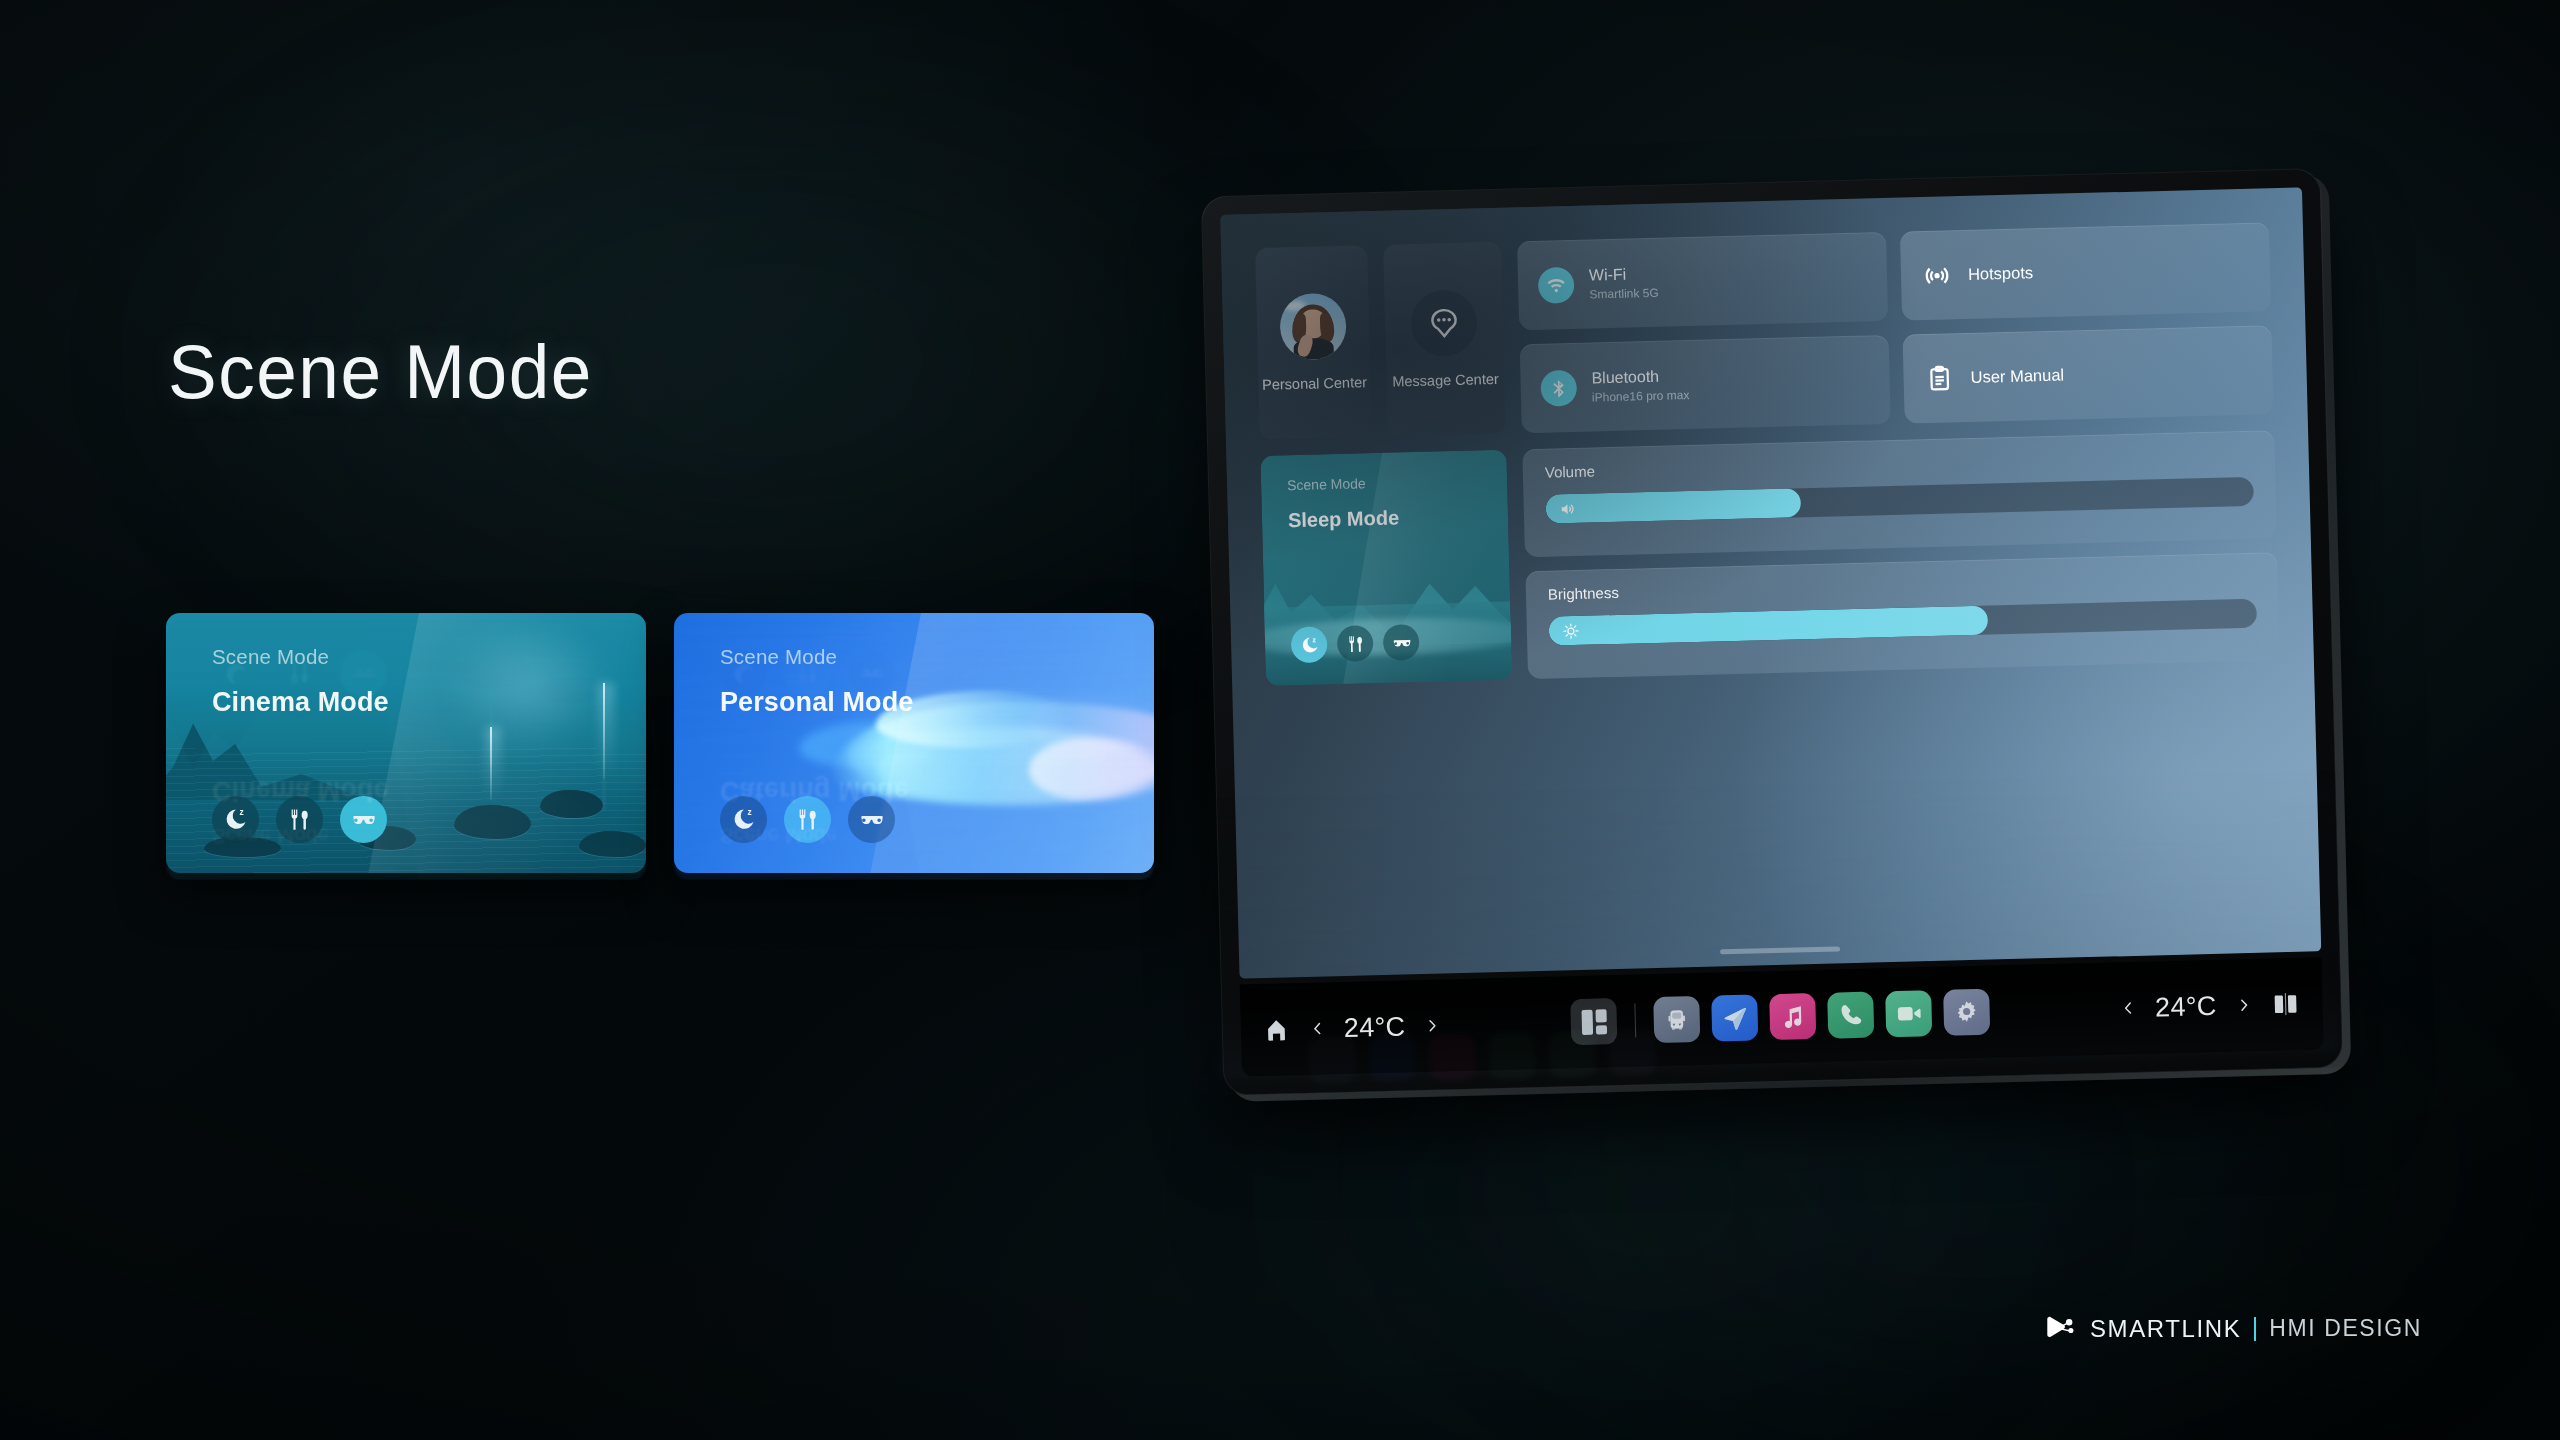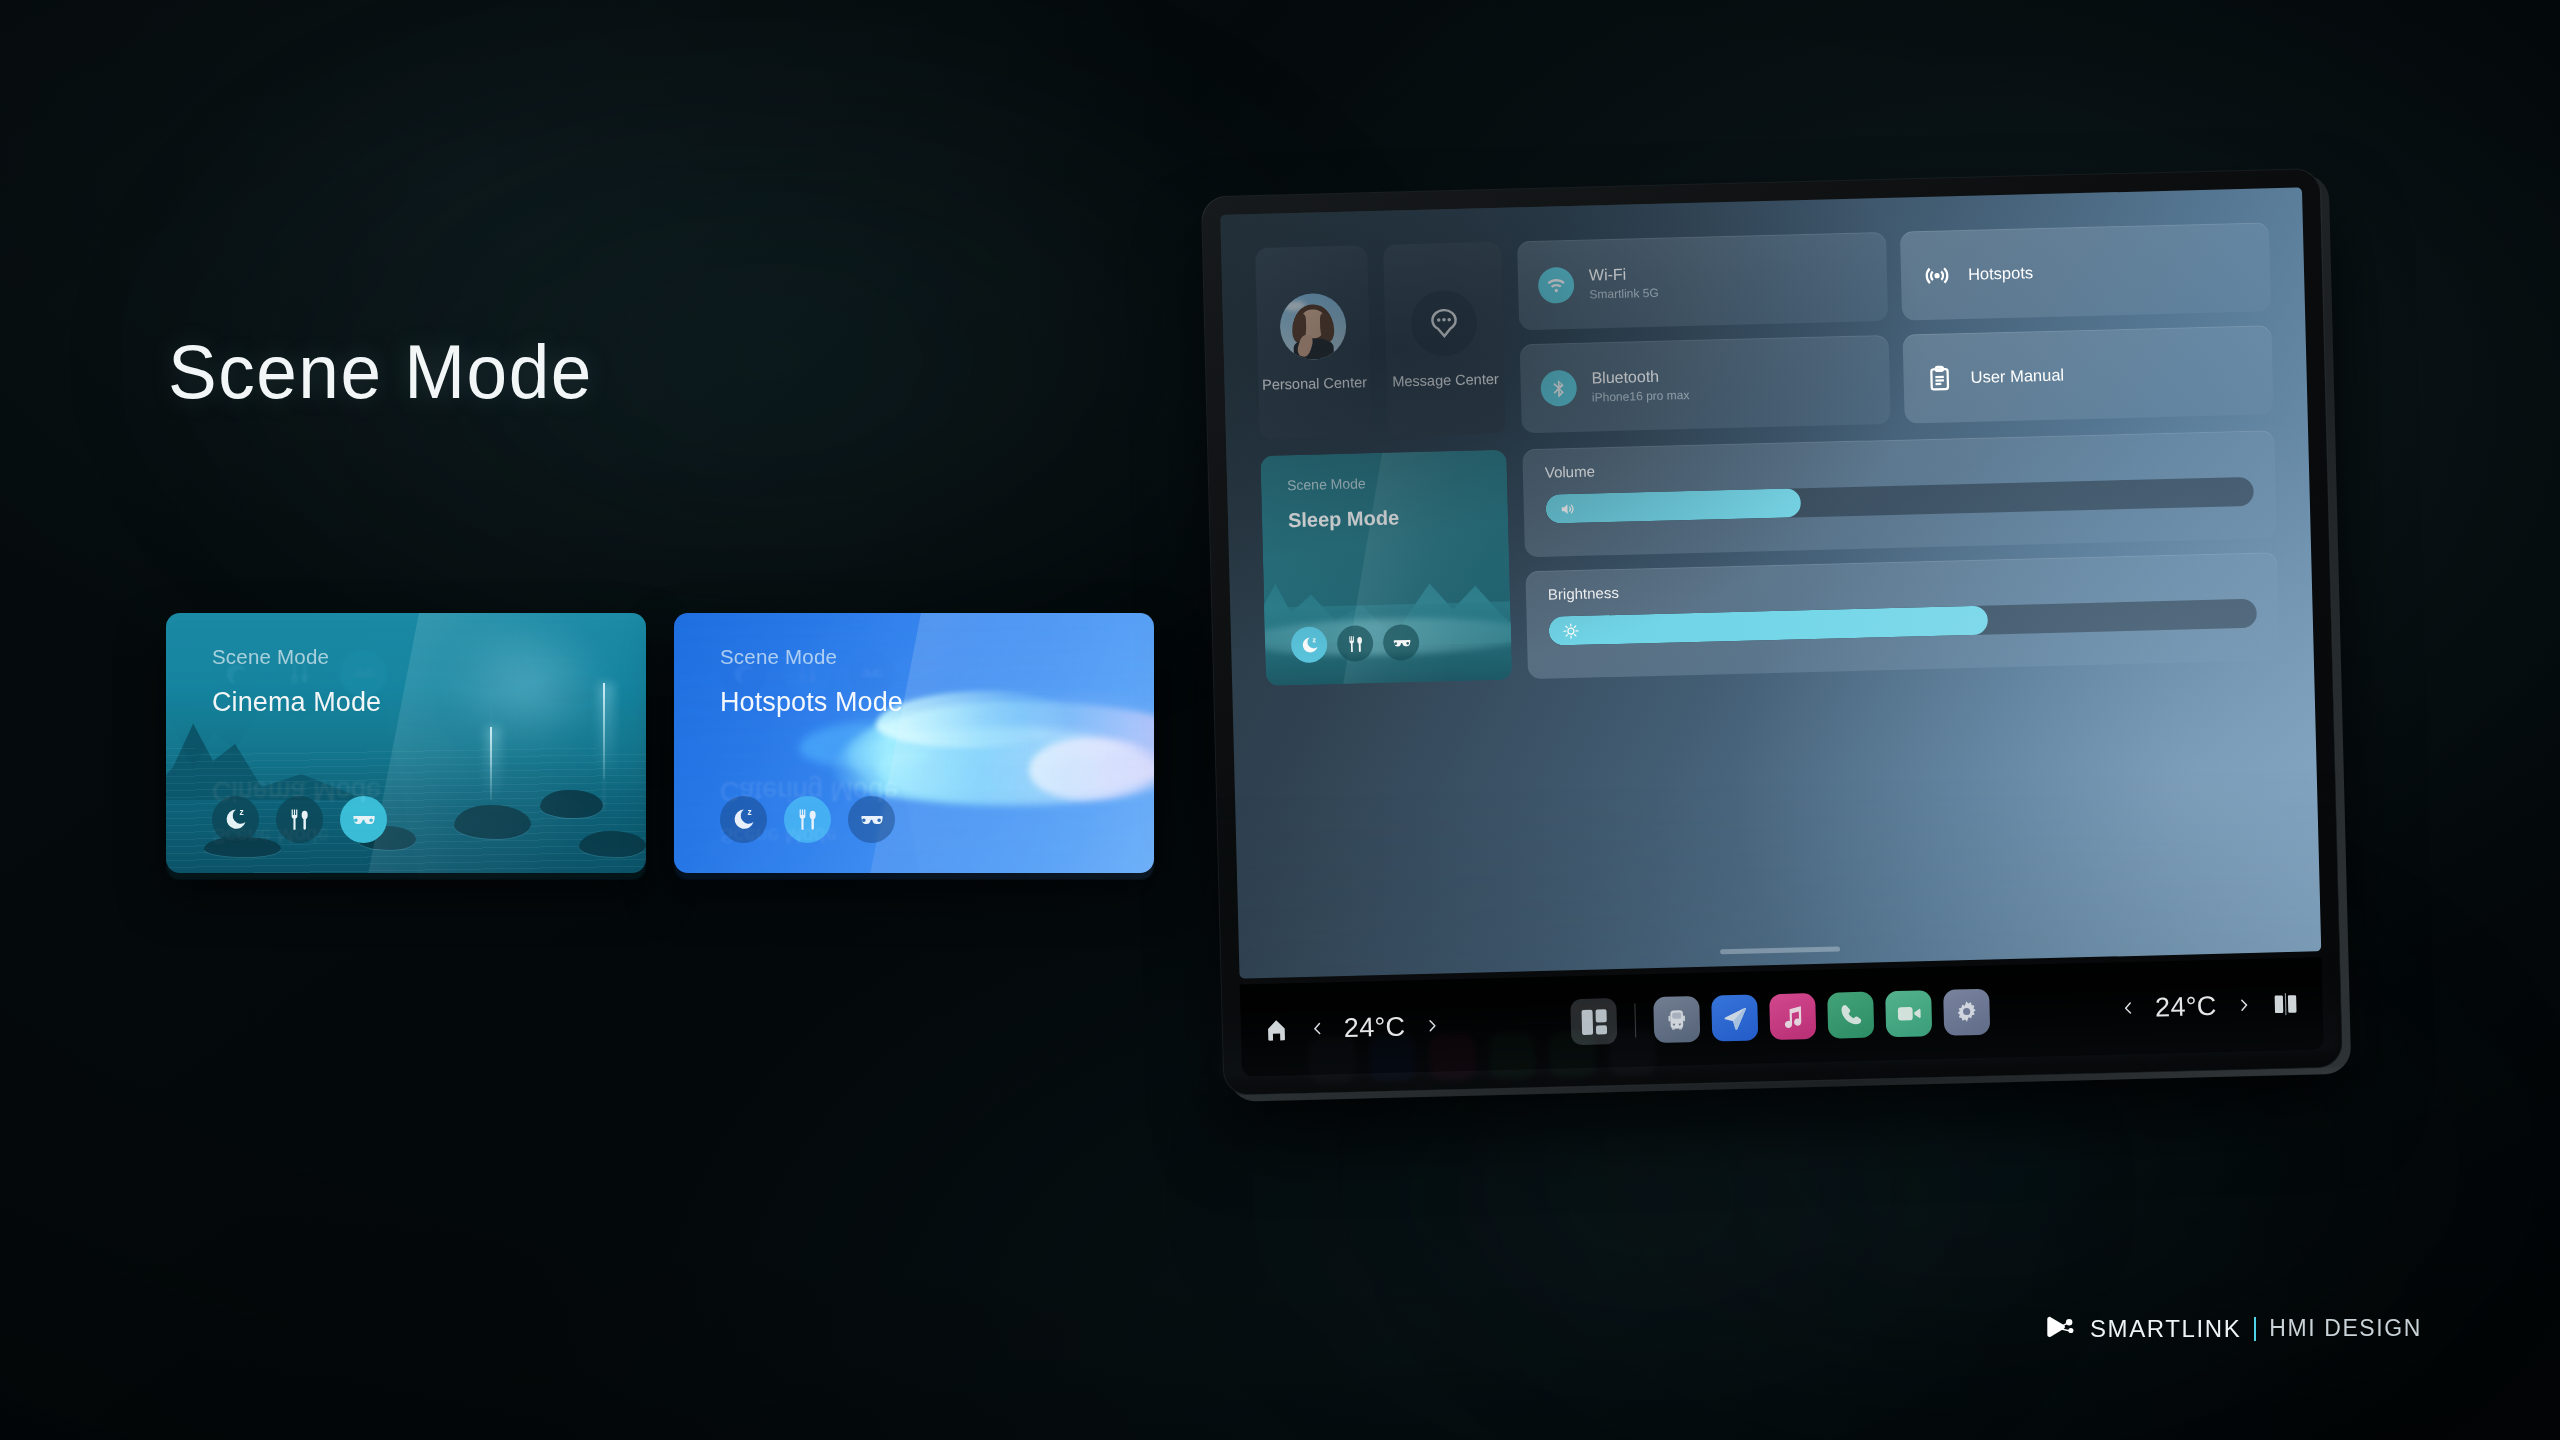--- a/index.html
+++ b/index.html
@@ -139,21 +139,21 @@
   }
   .rb5 {
     left:26%; top:42%; width:30%; height:18%;
     background:linear-gradient(95deg, rgba(30,80,210,.85), rgba(60,130,235,.3) 80%, rgba(60,130,235,0));
     border-radius:50% 50% 46% 54%/58% 42% 58% 42%;
     filter:blur(4px);
   }
 
   .card-inner { position:absolute; inset:0; padding:32px 0 0 46px; }
   .card-eyebrow { font-size:20.5px; color:rgba(232,242,248,.72); letter-spacing:.2px; }
-  .card-title { margin-top:18px; font-size:27px; font-weight:400; color:#fff; letter-spacing:.1px; }
+  .card-title { margin-top:18px; font-size:27px; font-weight:700; color:#fff; letter-spacing:.1px; }
   .card-icons { position:absolute; left:46px; bottom:30px; display:flex; gap:17px; }
   .ci {
     width:47px; height:47px; border-radius:50%;
     display:flex; align-items:center; justify-content:center;
     background:rgba(11,48,60,.52); backdrop-filter:blur(2px);
   }
   .card.catering .ci { background:rgba(20,58,110,.46); }
   .ci.active { background:#3fc3de; }
   .card.catering .ci.active { background:#49b6f5; }
   .ci svg { width:27px; height:27px; fill:#fff; }
@@ -455,21 +455,21 @@
       <div class="cat-bg"></div>
       <div class="ribbon rb5"></div>
       <div class="ribbon rb2"></div>
       <div class="ribbon rb1"></div>
       <div class="ribbon rb3"></div>
       <div class="ribbon rb4"></div>
       <div class="cat-diag"></div>
     </div>
     <div class="card-inner">
       <div class="card-eyebrow">Scene Mode</div>
-      <div class="card-title">Hotspots Mode</div>
+      <div class="card-title">Personal Mode</div>
     </div>
     <div class="card-icons">
       <div class="ci">
         <svg viewBox="0 0 24 24">
             <path d="M12.3 3.1a8.6 8.6 0 1 0 8.6 11.2A7 7 0 0 1 12.3 3.1z"></path>
             <text x="15.5" y="8.4" font-size="7.5" font-family="Liberation Sans" font-weight="700" fill="#fff">z</text>
           </svg>
       </div>
       <div class="ci active">
         <svg viewBox="0 0 24 24">

